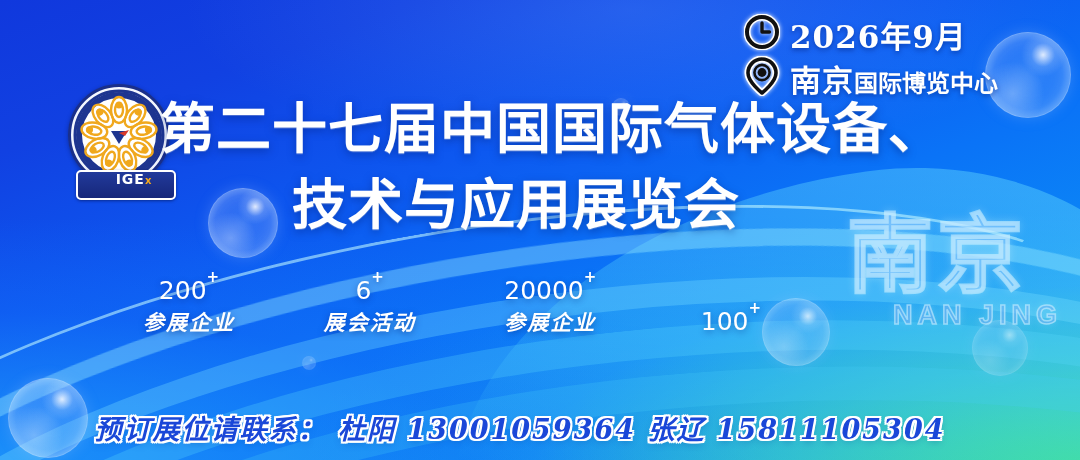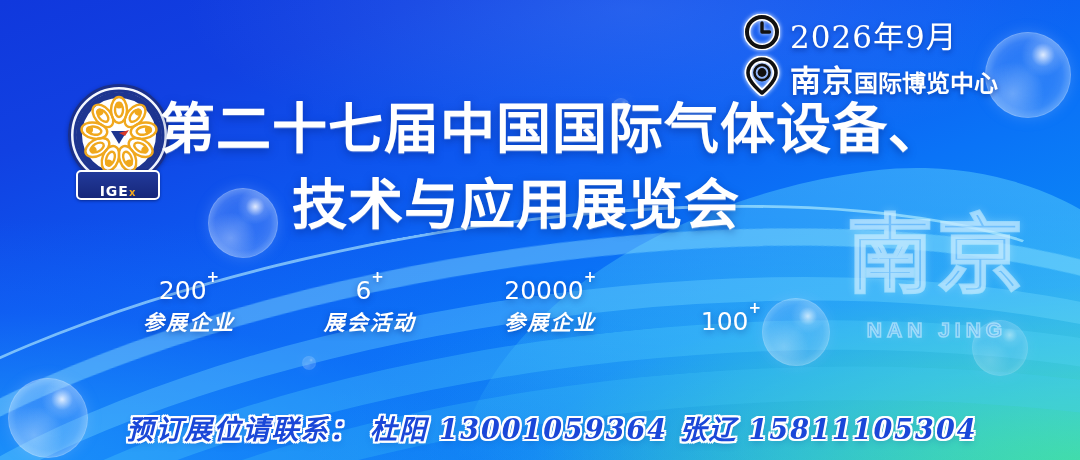--- a/index.html
+++ b/index.html
@@ -61,47 +61,47 @@
   
   #watermark{position:absolute;left:812px;top:212px;width:250px;height:150px;
     text-align:center;pointer-events:none;user-select:none;}
   #watermark .wm-cn{
     font-family:"DejaVu Sans","Liberation Sans",sans-serif;
     font-size:86px;font-weight:700;line-height:1;letter-spacing:4px;
     color:rgba(150,200,255,0.34);
     -webkit-text-stroke:2px rgba(215,245,255,0.55);
     text-shadow:0 0 10px rgba(190,235,255,0.45);}
   #watermark .wm-en{
-    font-size:21px;font-weight:700;letter-spacing:5px;margin-top:20px;
+    font-size:27px;font-weight:700;letter-spacing:5px;margin-top:2px;
     color:rgba(120,175,245,0.45);
     -webkit-text-stroke:1.5px rgba(205,240,255,0.6);
-    text-shadow:0 0 8px rgba(180,230,255,0.4);}
+    text-shadow:0 0 8px rgba(180,230,255,0.4);text-align:right;}
 
   
   #header-info{position:absolute;left:744px;top:12px;width:300px;}
   .info-row{display:flex;align-items:center;gap:10px;height:44px;}
   .ico{flex:0 0 auto;display:block;filter:drop-shadow(0 0 2px rgba(255,255,255,0.9));}
   .info-date{
     font-family:"DejaVu Serif","Liberation Serif",serif;
-    font-size:31px;font-weight:400;color:#ffffff;letter-spacing:1px;
+    font-size:31px;font-weight:700;color:#ffffff;letter-spacing:1px;
     text-shadow:0 2px 5px rgba(0,30,120,0.55);}
   .info-venue{color:#fff;white-space:nowrap;
     text-shadow:0 2px 5px rgba(0,30,120,0.55);}
   .info-venue .big{font-size:31px;font-weight:700;letter-spacing:1px;}
   .info-venue .small{font-size:24px;font-weight:700;letter-spacing:0px;}
 
   
   #logo{position:absolute;left:62px;top:84px;width:108px;height:116px;}
   #logo .emblem{position:absolute;left:6px;top:0;width:96px;height:96px;border-radius:50%;
     background:radial-gradient(circle at 50% 45%, #ffffff 0%, #f4f7ff 62%, #dfe7fb 100%);
     border:3px solid #1a2f8a;box-shadow:0 1px 4px rgba(0,20,80,.45);}
   #logo .banner{position:absolute;left:14px;top:86px;width:80px;height:26px;border-radius:5px;
     background:linear-gradient(#223a9b,#16277a);border:2px solid #ffffff;
-    display:flex;align-items:flex-end;justify-content:center;
-    box-shadow:0 1px 3px rgba(0,10,60,.5);}
+    display:flex;align-items:flex-start;justify-content:center;
+    box-shadow:0 1px 3px rgba(0,10,60,.5);padding-left:16px;}
   #logo .banner span{font-family:"DejaVu Sans",sans-serif;font-size:14px;font-weight:700;
     color:#ffffff;letter-spacing:1px;line-height:1;}
   #logo .banner span i{color:#f4a81d;font-style:normal;font-size:10px;}
 
   
   #title{position:absolute;left:160px;top:92px;width:640px;}
   #title .line{
     font-family:"DejaVu Sans","Liberation Sans",sans-serif;
     font-size:55px;font-weight:700;color:#ffffff;line-height:1.38;
     letter-spacing:1px;white-space:nowrap;
@@ -117,21 +117,21 @@
     font-size:25px;font-weight:400;color:#ffffff;line-height:1.05;
     text-shadow:0 2px 6px rgba(0,35,130,0.45);}
   .stat .num sup{font-size:15px;font-weight:700;top:-0.55em;position:relative;}
   .stat .lbl{
     font-family:"DejaVu Serif","Liberation Serif",serif;
     font-size:21px;font-weight:700;font-style:italic;color:#ffffff;
     letter-spacing:2px;margin-top:1px;
     text-shadow:0 2px 6px rgba(0,35,130,0.5);}
 
   
-  #contact{position:absolute;left:0;top:408px;width:1040px;text-align:center;padding-left:32px;}
+  #contact{position:absolute;left:0;top:408px;width:1040px;text-align:center;}
   #contact span{
     font-family:"DejaVu Serif","Liberation Serif",serif;
     font-size:27px;font-weight:700;font-style:italic;letter-spacing:2px;
     color:#1a47d8;
     text-shadow:
       -2px -2px 0 #ffffff, 2px -2px 0 #ffffff, -2px 2px 0 #ffffff, 2px 2px 0 #ffffff,
       0 -2px 0 #ffffff, 0 2px 0 #ffffff, -2px 0 0 #ffffff, 2px 0 0 #ffffff,
       0 3px 7px rgba(0,40,140,0.35);}
 </style>
 </head>

